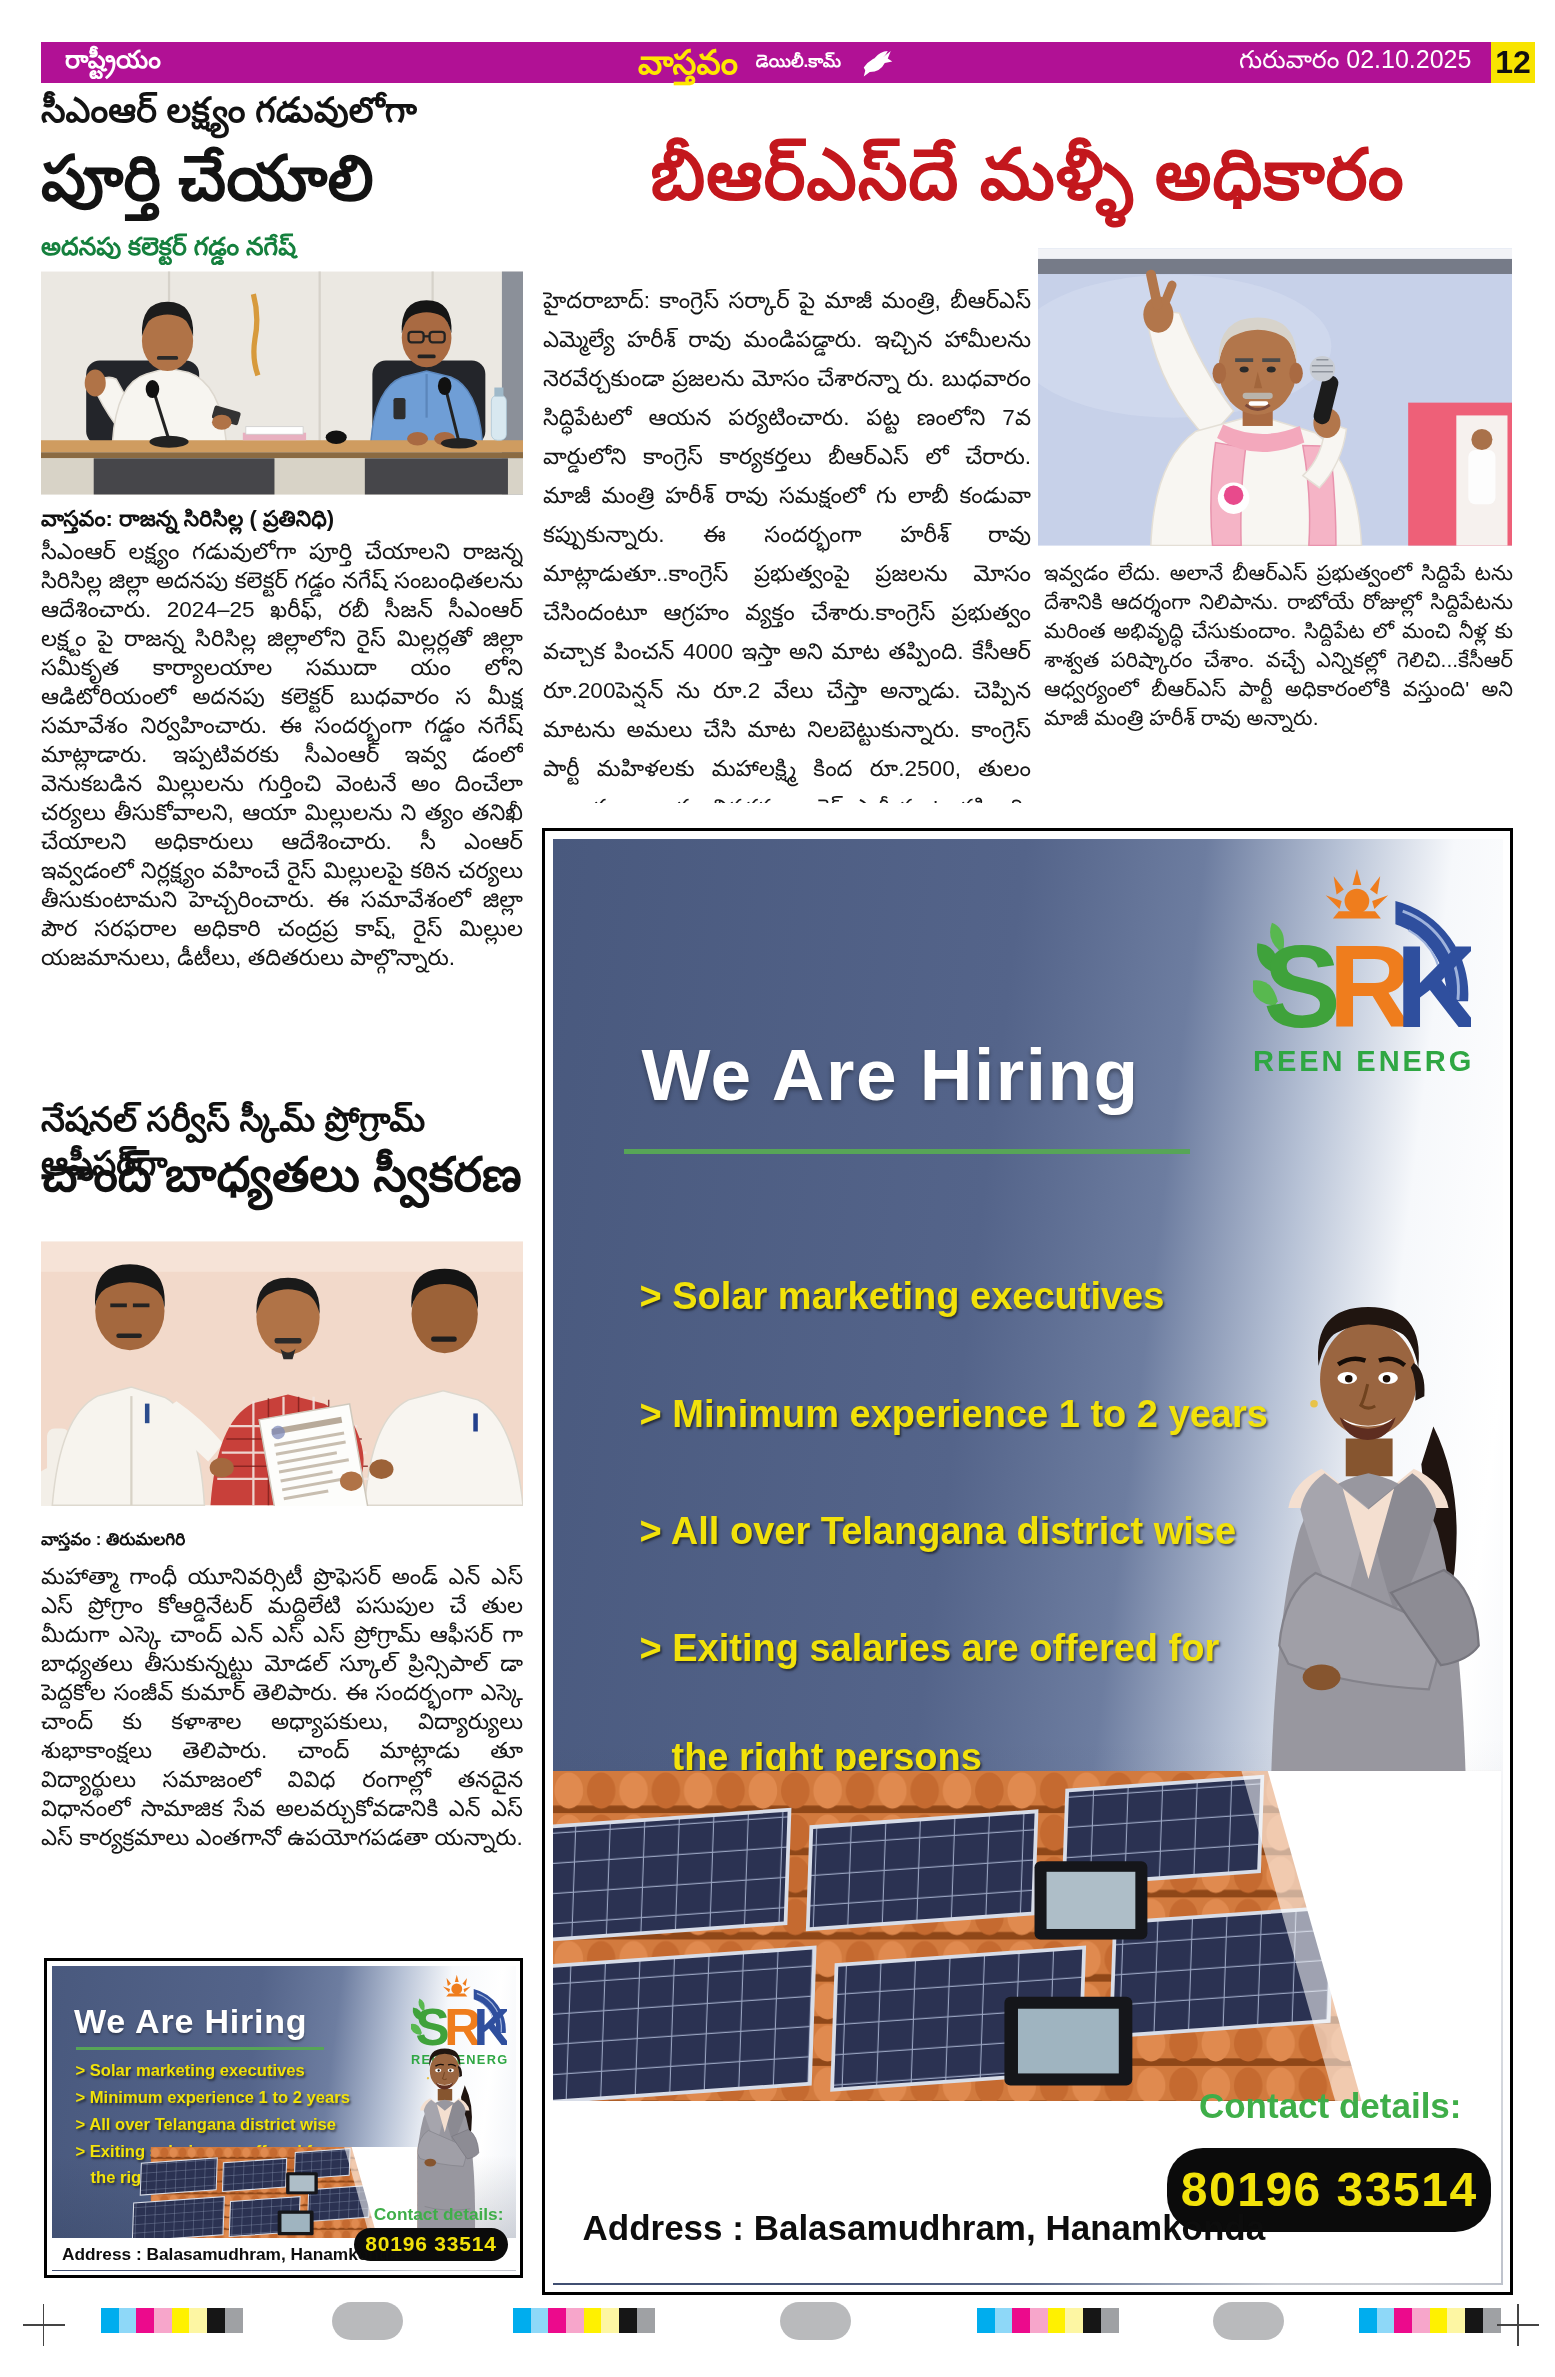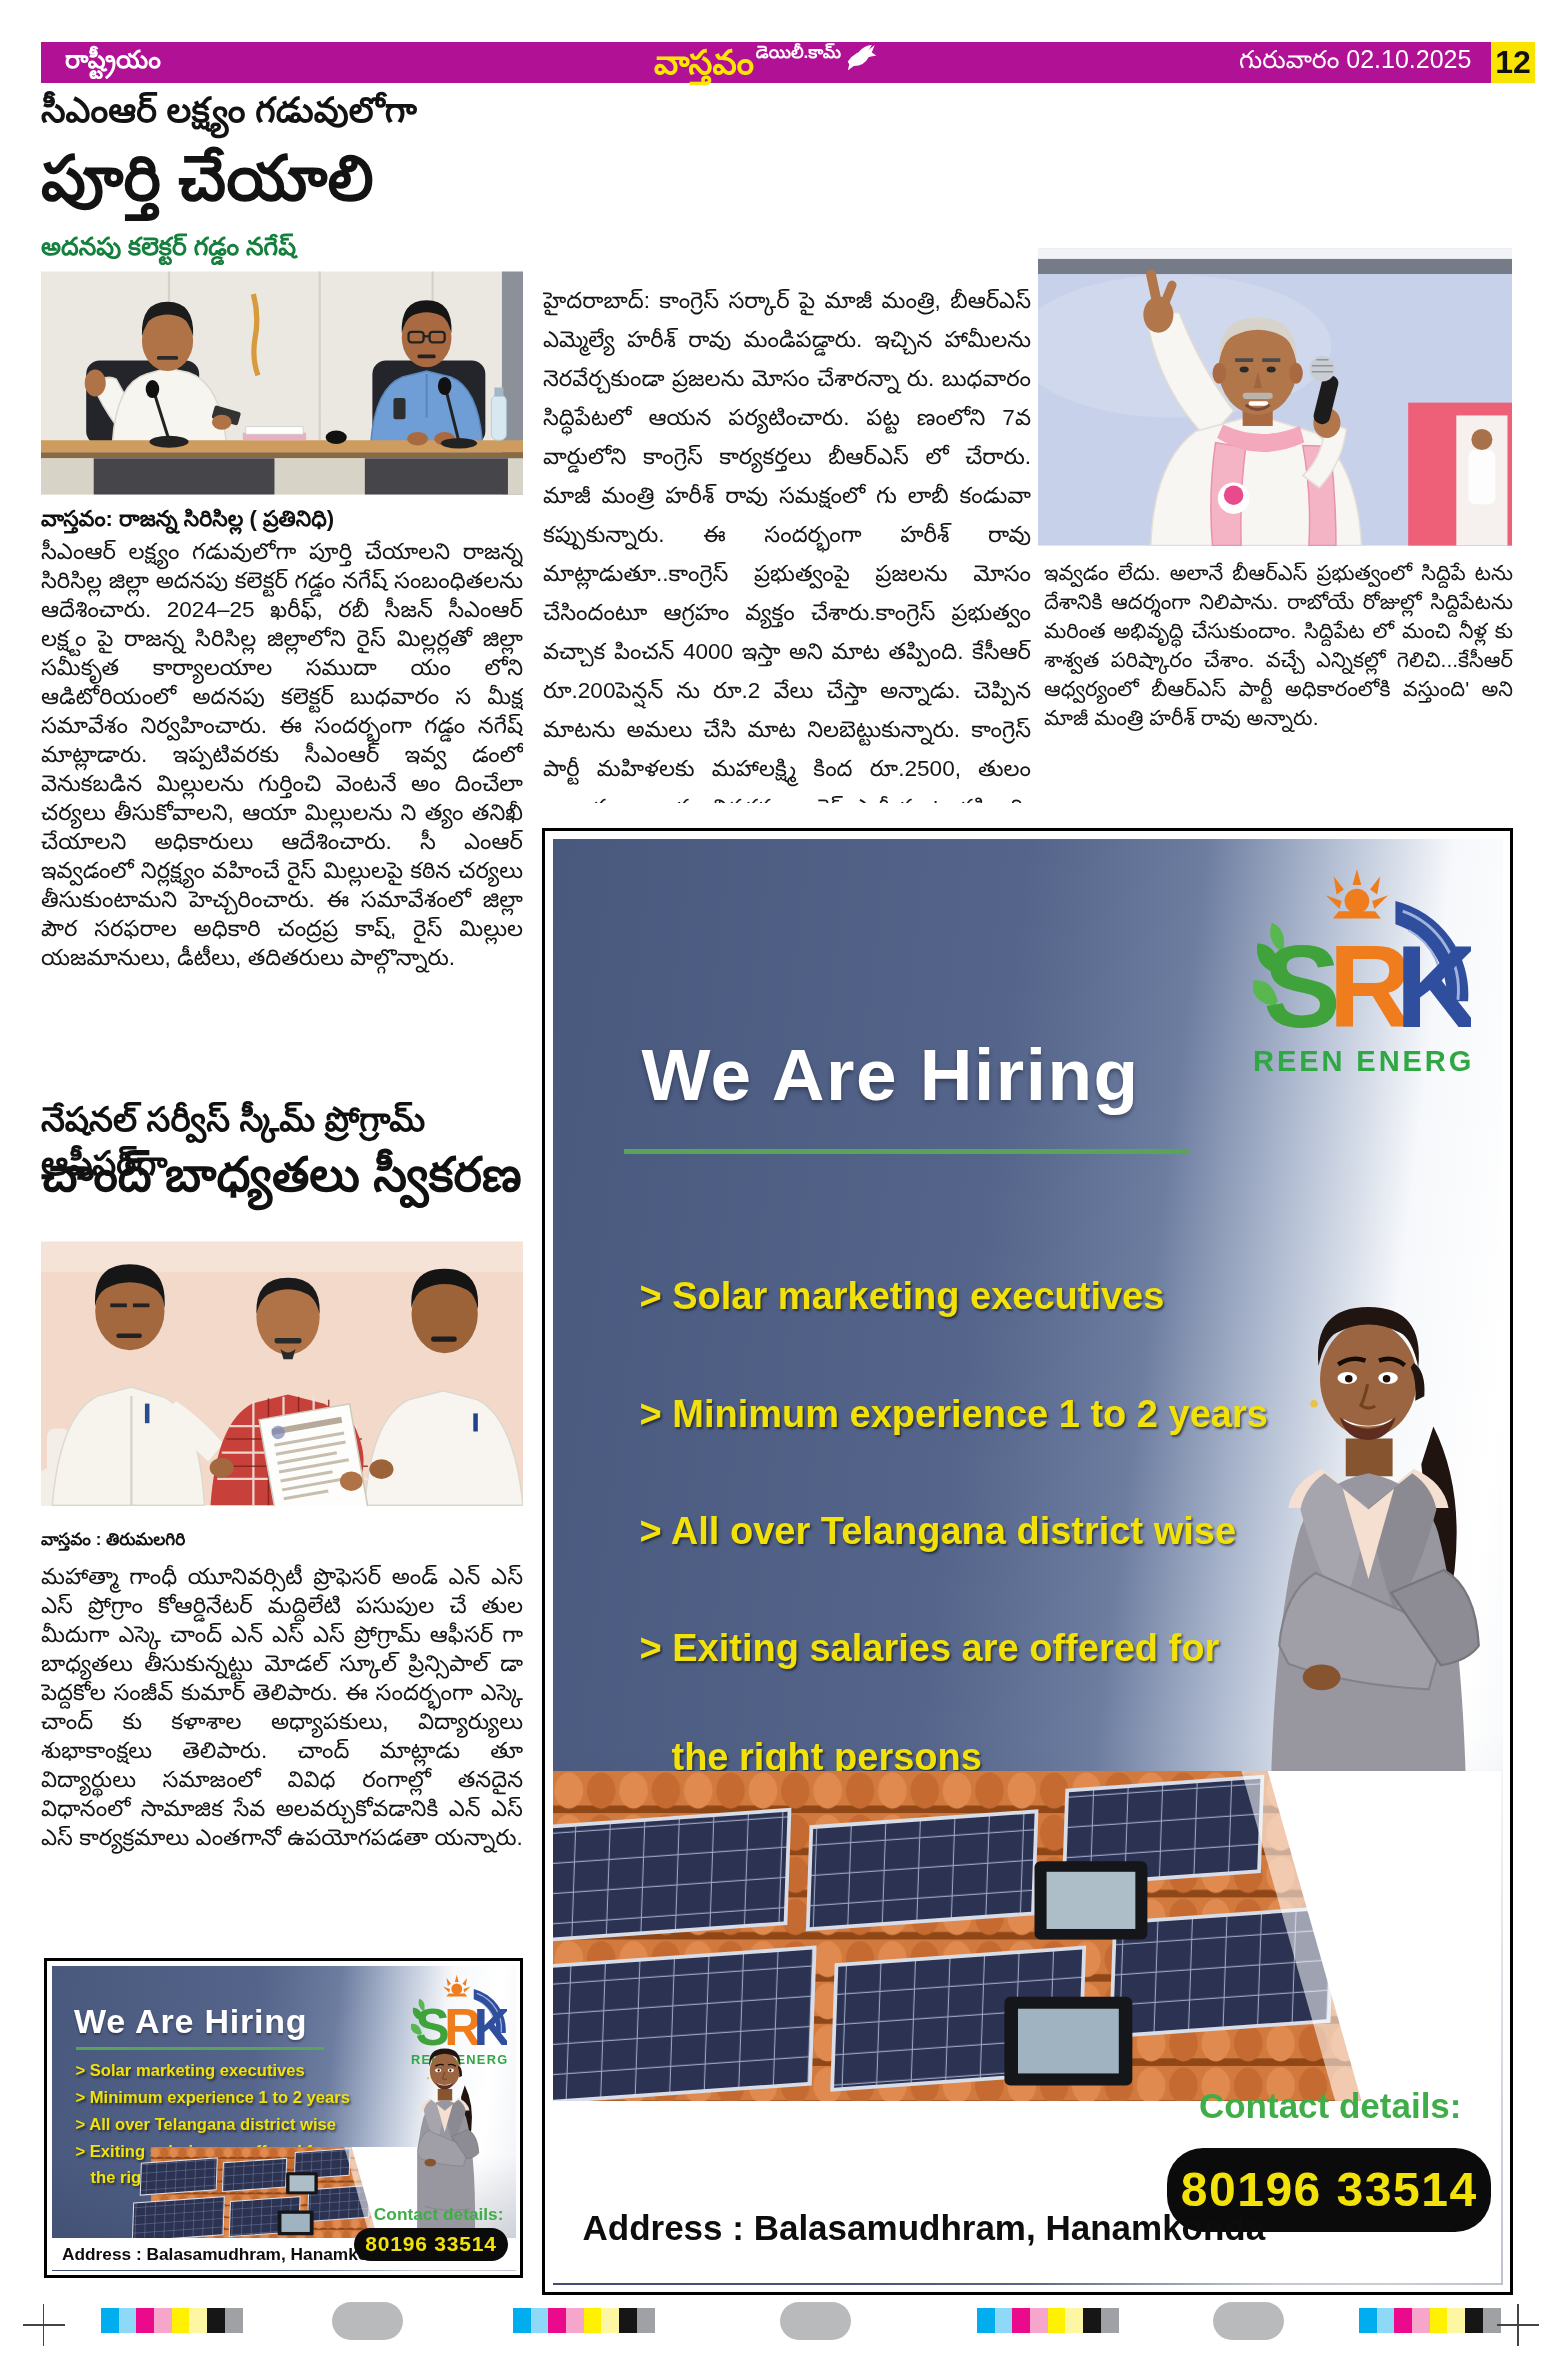--- a/index.html
+++ b/index.html
@@ -6,21 +6,21 @@
   .page{position:relative;width:1555px;height:2377px;background:#fff;overflow:hidden;
         font-family:"Liberation Sans",sans-serif;color:#111;}
   .abs{position:absolute;}
   .c{text-align:left;}
   .jt{text-align:justify;overflow:hidden;color:#161616;}
 
   
   #masthead{left:41px;top:42px;width:1494px;height:41px;display:flex;}
   #mast-bar{flex:1;background:#b11195;position:relative;display:flex;align-items:center;}
   #mast-left{position:absolute;left:24px;font-size:25px;font-weight:bold;color:#fff;}
-  #mast-center{position:absolute;left:50%;transform:translateX(-50%);display:flex;gap:2px;}
+  #mast-center{position:absolute;left:50%;transform:translateX(-50%);display:flex;align-items:center;gap:18px;}
   #mast-main{font-size:34px;font-weight:bold;color:#ffe600;line-height:41px;}
   #mast-sub{font-size:17.3px;font-weight:bold;color:#fff;}
   #mast-date{position:absolute;right:19.6px;font-size:25px;color:#fff;}
   #page-num{width:44px;background:#f8e400;display:flex;align-items:center;justify-content:center;
             font-size:32px;font-weight:bold;color:#111;}
 
   
   #a1-h1{left:41px;top:87px;width:482px;font-size:35px;line-height:45px;font-weight:bold;color:#131313;}
   #a1-h2{left:41px;top:134px;width:482px;font-size:63px;line-height:89px;font-weight:bold;color:#131313;}
   #a1-sub{left:41px;top:232px;width:482px;font-size:25px;font-weight:bold;color:#15803d;}
@@ -257,20 +257,21 @@
       <path d="M555 226 L538 158" stroke="#222" stroke-width="4"></path>
       <ellipse cx="536" cy="152" rx="9" ry="12" fill="#111"></ellipse>
       <rect x="598" y="164" width="20" height="60" rx="8" fill="#d8e8f0" stroke="#aac4d4"></rect>
       <rect x="602" y="154" width="12" height="12" fill="#9fb9c9"></rect>
     </svg>
   </div>
 
   <div class="abs c" id="a1-byline">వాస్తవం: రాజన్న సిరిసిల్ల ( ప్రతినిధి)</div>
   <div class="abs jt" id="a1-body">సీఎంఆర్ లక్ష్యం గడువులోగా పూర్తి చేయాలని రాజన్న సిరిసిల్ల జిల్లా అదనపు కలెక్టర్ గడ్డం నగేష్ సంబంధితలను ఆదేశించారు. 2024–25 ఖరీఫ్, రబీ సీజన్ సీఎంఆర్ లక్ష్టం పై రాజన్న సిరిసిల్ల జిల్లాలోని రైస్ మిల్లర్లతో జిల్లా సమీకృత కార్యాలయాల సముదా యం లోని ఆడిటోరియంలో అదనపు కలెక్టర్ బుధవారం స మీక్ష సమావేశం నిర్వహించారు. ఈ సందర్భంగా గడ్డం నగేష్ మాట్లాడారు. ఇప్పటివరకు సీఎంఆర్ ఇవ్వ డంలో వెనుకబడిన మిల్లులను గుర్తించి వెంటనే అం దించేలా చర్యలు తీసుకోవాలని, ఆయా మిల్లులను ని త్యం తనిఖీ చేయాలని అధికారులు ఆదేశించారు. సీ ఎంఆర్ ఇవ్వడంలో నిర్లక్ష్యం వహించే రైస్ మిల్లులపై కఠిన చర్యలు తీసుకుంటామని హెచ్చరించారు. ఈ సమావేశంలో జిల్లా పౌర సరఫరాల అధికారి చంద్రప్ర కాష్, రైస్ మిల్లుల యజమానులు, డీటీలు, తదితరులు పాల్గొన్నారు.</div>
 
+  <div class="abs" id="a2-h">బీఆర్ఎస్‌దే మళ్ళీ అధికారం</div>
 
   <div class="abs" id="a2-photo">
     <svg width="474" height="298" viewBox="0 0 630 395">
       <rect width="630" height="395" fill="#c7d1e9"></rect>
       <rect width="630" height="14" fill="#f2f3f7"></rect>
       <rect y="14" width="630" height="20" fill="#767b88"></rect>
       <ellipse cx="180" cy="130" rx="210" ry="95" fill="#d3dcf0" opacity=".6"></ellipse>
       <rect x="492" y="205" width="138" height="190" fill="#ee6078"></rect>
       <rect x="556" y="222" width="68" height="173" fill="#f6f1ee"></rect>
       <circle cx="590" cy="254" r="14" fill="#a9714a"></circle>

